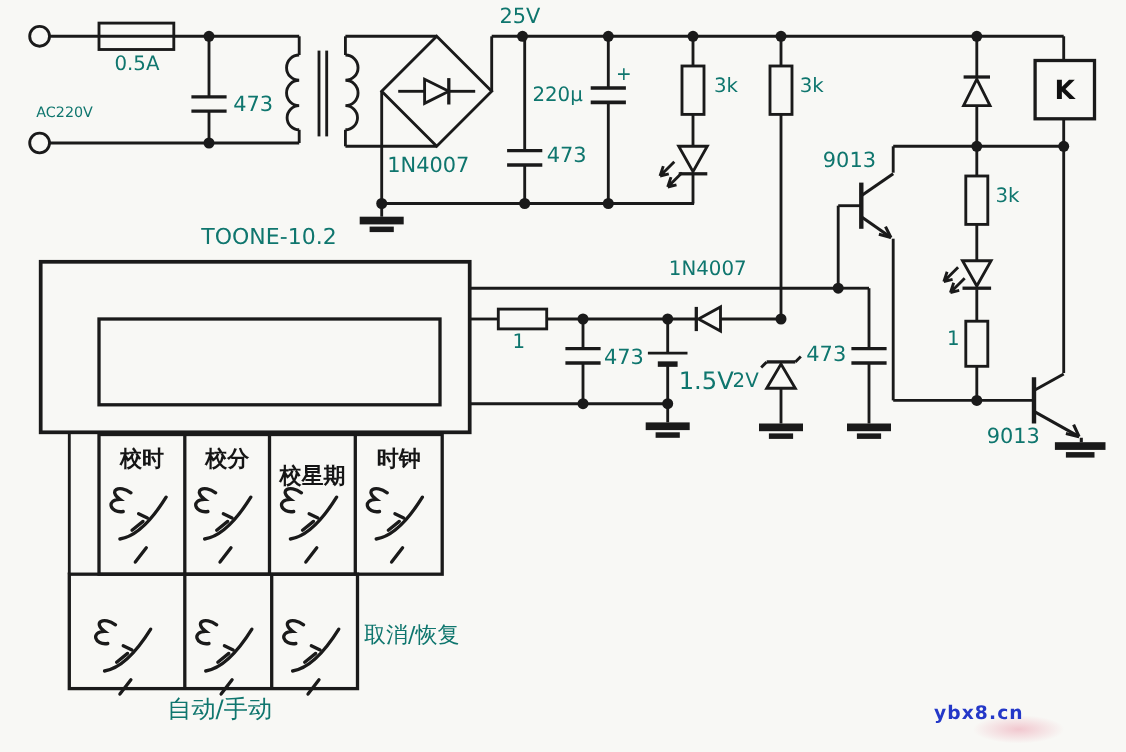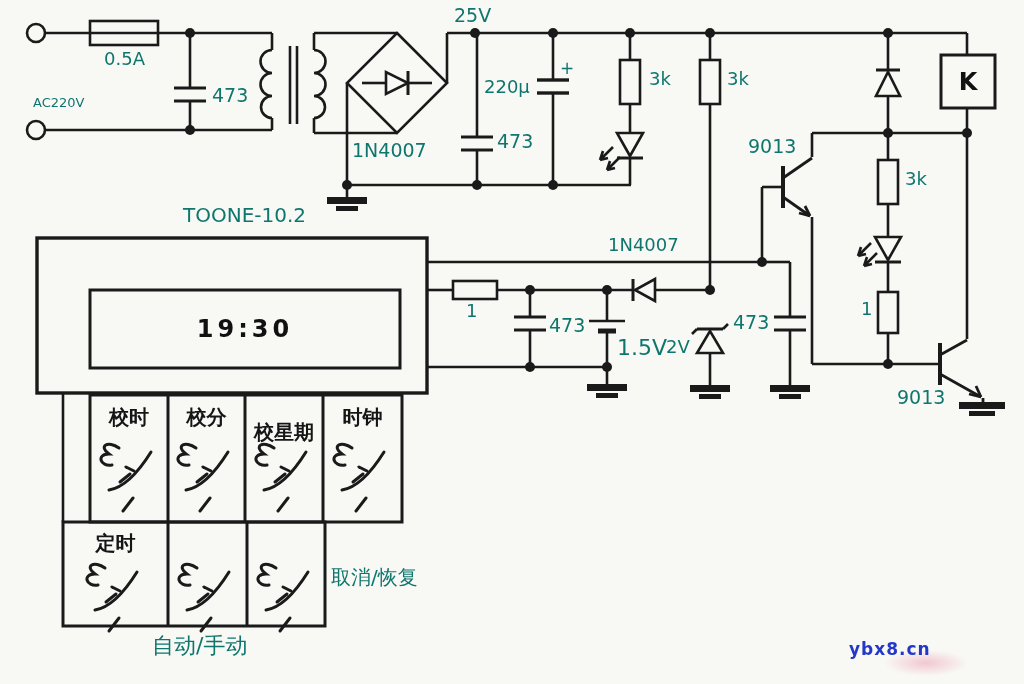--- a/index.html
+++ b/index.html
@@ -287,37 +287,35 @@
 <div class="lbl" style="left:104px;top:50px;font-size:18px;">0.5A</div>
 <div class="lbl" style="left:212px;top:86px;font-size:19px;">473</div>
 <div class="lbl" style="left:454px;top:6px;font-size:19px;">25V</div>
 <div class="lbl" style="left:352px;top:141px;font-size:19px;">1N4007</div>
 <div class="lbl" style="left:484px;top:78px;font-size:18px;">220µ</div>
 <div class="lbl" style="left:560px;top:60px;font-size:17px;">+</div>
 <div class="lbl" style="left:497px;top:132px;font-size:19px;">473</div>
 <div class="lbl" style="left:649px;top:70px;font-size:18px;">3k</div>
 <div class="lbl" style="left:727px;top:70px;font-size:18px;">3k</div>
 <div class="lbl" style="left:183px;top:205px;font-size:20px;">TOONE-10.2</div>
-<div id="display-time">19:30</div>
 <div class="lbl" style="left:608px;top:236px;font-size:18px;">1N4007</div>
 <div class="lbl" style="left:466px;top:302px;font-size:18px;">1</div>
 <div class="lbl" style="left:549px;top:316px;font-size:19px;">473</div>
 <div class="lbl" style="left:617px;top:337px;font-size:22px;">1.5V</div>
 <div class="lbl" style="left:666px;top:338px;font-size:18px;text-align:right;">2V</div>
 <div class="lbl" style="left:733px;top:313px;font-size:19px;">473</div>
 <div class="lbl" style="left:748px;top:137px;font-size:19px;">9013</div>
 <div id="relay-letter">K</div>
 <div class="lbl" style="left:905px;top:170px;font-size:18px;">3k</div>
 <div class="lbl" style="left:861px;top:300px;font-size:18px;">1</div>
 <div class="lbl" style="left:897px;top:388px;font-size:19px;">9013</div>
 
 <div class="cell-lbl cjk" style="left:90px;top:404px;width:78px;font-size:20px;">校时</div>
 <div class="cell-lbl cjk" style="left:168px;top:404px;width:77px;font-size:20px;">校分</div>
 <div class="cell-lbl cjk" style="left:245px;top:404px;width:78px;font-size:20px;margin-top:15px;">校星期</div>
 <div class="cell-lbl cjk" style="left:323px;top:404px;width:79px;font-size:20px;">时钟</div>
-<div class="cell-lbl cjk" style="left:63px;top:530px;width:105px;font-size:20px;">定时</div>
 <div class="lbl cjk" style="left:331px;top:567px;font-size:20px;">取消/恢复</div>
 <div class="lbl cjk" style="left:152px;top:635px;font-size:22px;">自动/手动</div>
 
 <div id="pink-smudge"></div>
 <div id="watermark">ybx8.cn</div>
 
 </div>
 
 </body></html>

